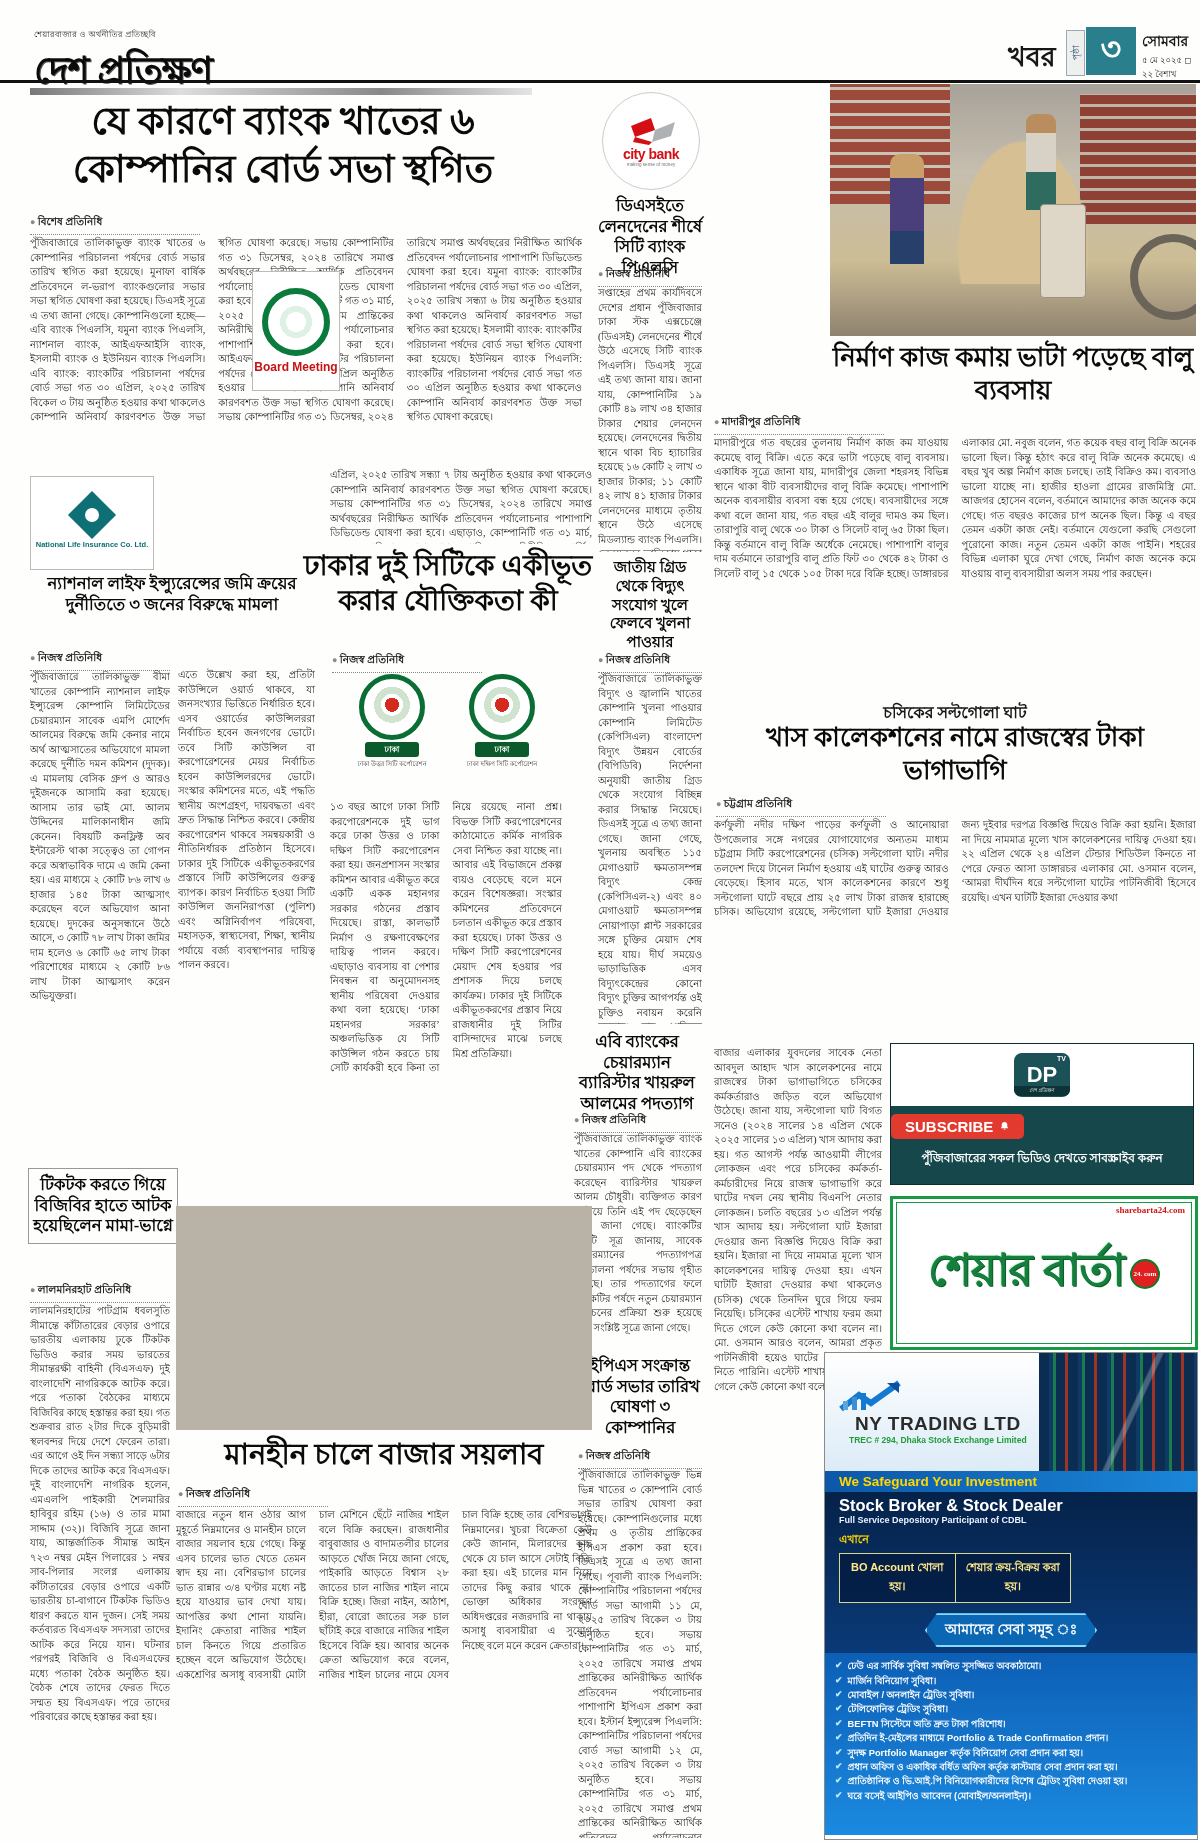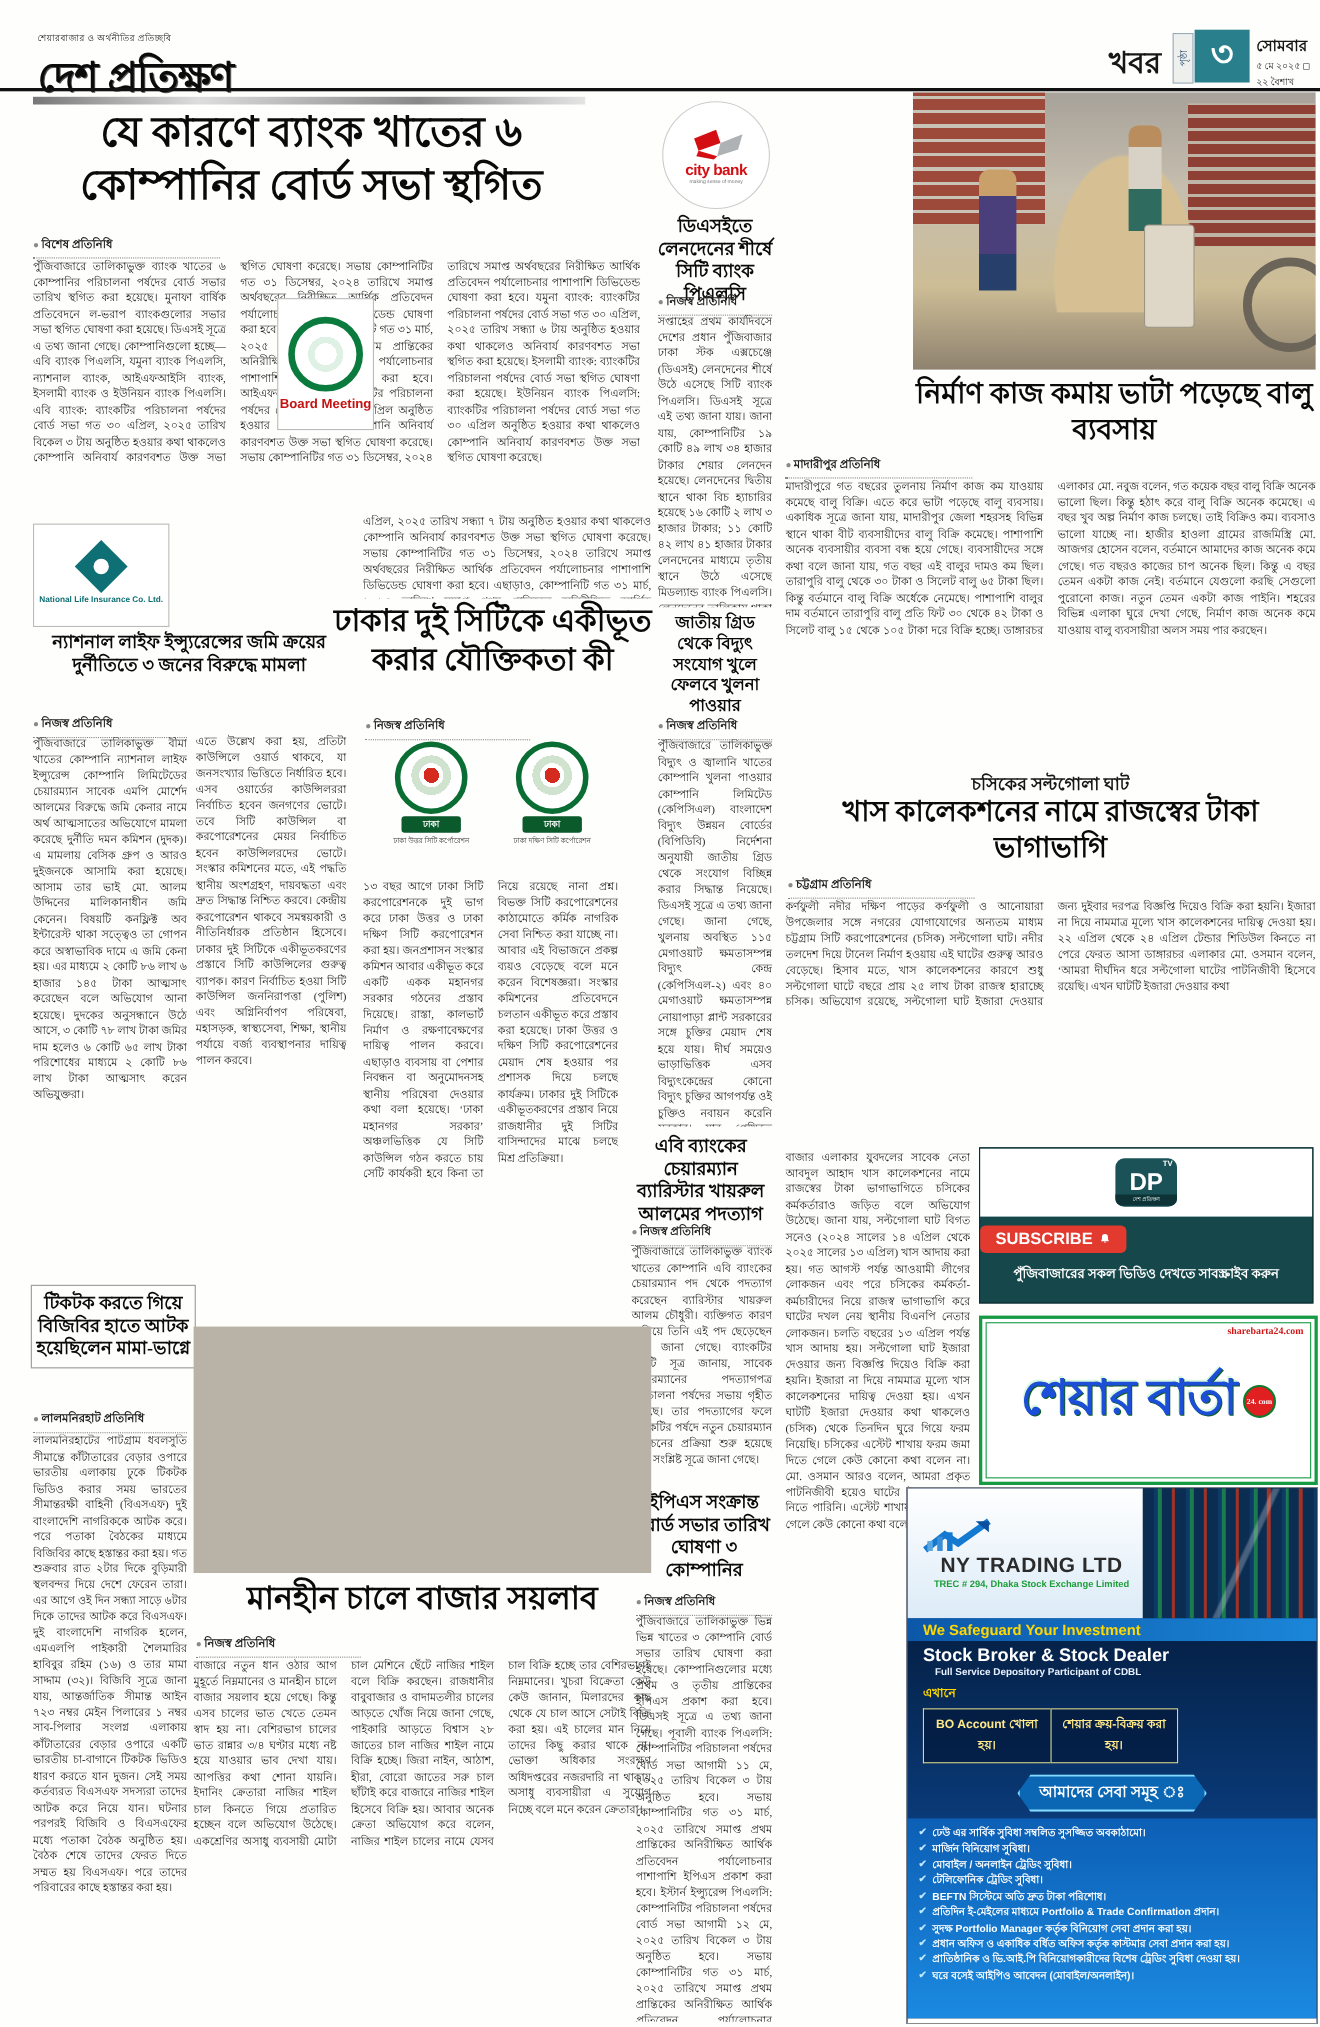--- a/index.html
+++ b/index.html
@@ -41,31 +41,31 @@
   
   .dp-ad{background:#16474b;border:1px solid #0c2d30;overflow:hidden;}
   .dp-top{background:#fff;display:flex;align-items:center;justify-content:center;}
   .dp-logo{width:56px;height:44px;background:#1b5257;border-radius:8px;color:#fff;position:relative;
            display:flex;align-items:center;justify-content:center;font-family:"Liberation Sans",sans-serif;}
   .subscribe-btn{background:#e23a2e;color:#fff;font-weight:bold;font-size:15px;border-radius:5px;
                  padding:4px 14px;display:inline-flex;align-items:center;gap:6px;
                  font-family:"Liberation Sans",sans-serif;}
   .dp-caption{color:#fff;font-size:12px;font-weight:bold;text-align:center;}
   .sb-ad{background:#fff;border:3px solid #179a43;outline:1px solid #179a43;outline-offset:-7px;}
-  .sb-title{font-size:44px;font-weight:bold;color:#1d4ed8;text-shadow:1px 1px 0 #0c5e24,-1px -1px 0 #d9f7e2;
+  .sb-title{font-size:44px;font-weight:bold;color:#15803d;text-shadow:1px 1px 0 #0c5e24,-1px -1px 0 #d9f7e2;
             font-family:"Liberation Sans",sans-serif;letter-spacing:-1px;}
   .sb-site{color:#d01818;font-size:9px;font-weight:bold;}
   .sb-badge{display:inline-flex;flex-direction:column;align-items:center;justify-content:center;
             width:26px;height:26px;border-radius:50%;background:#e02020;color:#fff;font-size:7px;
             font-weight:bold;border:2px solid #0d7a2c;}
   .ny-ad{border:1px solid #8a8a8a;background:#07214d;overflow:hidden;font-family:"Liberation Sans",sans-serif;}
   .ny-slogan{background:linear-gradient(90deg,#0c57a8,#1b86d8);color:#ffd800;font-weight:bold;
              font-size:13.5px;padding:3px 0 3px 14px;}
   .ny-role{color:#fff;font-weight:bold;font-size:16.5px;line-height:1.1;padding:4px 0 0 14px;}
-  .ny-role-sub{color:#e8f1ff;font-weight:bold;font-size:9px;padding:1px 0 4px 25px;}
+  .ny-role-sub{color:#e8f1ff;font-weight:bold;font-size:9px;padding:1px 0 4px 14px;}
   .ny-here{color:#ffd800;font-size:11px;font-weight:bold;}
   .ny-box{border:1.5px solid #d8d890;color:#ffe98a;font-weight:bold;font-size:11px;text-align:center;
           padding:5px 8px;background:rgba(2,18,48,.55);}
   .ny-services-banner{background:#0b67b3;border:2px solid #86d9ff;color:#fff;font-weight:bold;
           font-size:14px;text-align:center;padding:3px 18px;
           clip-path:polygon(12px 0,calc(100% - 12px) 0,100% 50%,calc(100% - 12px) 100%,12px 100%,0 50%);}
   .svc{color:#fff;font-size:9.3px;font-weight:bold;line-height:1.55;display:flex;gap:5px;}
   .chk{color:#bfeaff;font-size:9px;}
   .ny-footer{background:#fff;display:flex;align-items:center;gap:6px;padding:4px 6px;}
   .ny-addr{font-size:6.3px;color:#333;line-height:1.35;}

